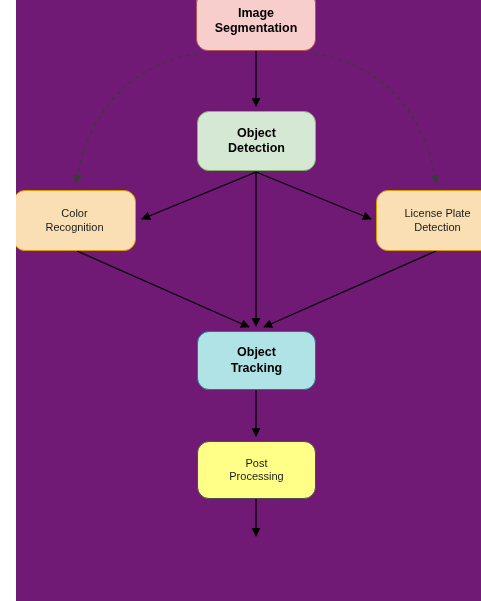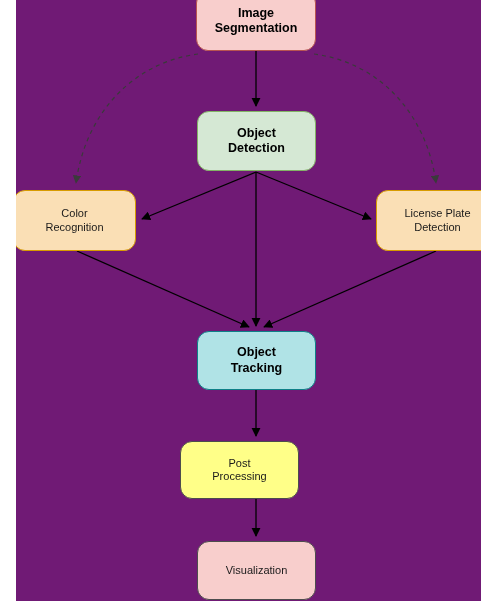--- a/index.html
+++ b/index.html
@@ -110,22 +110,19 @@
   <div class="node lbl-normal" style="left:360px; top:190px; width:123px; height:61px; background:#fadfb5; border-color:#d79b00;">
     <span class="label">License Plate
 Detection</span>
   </div>
 
   <div class="node lbl-bold" style="left:181px; top:331px; width:119px; height:59px; background:#b0e3e6; border-color:#0e8088;">
     <span class="label">Object
 Tracking</span>
   </div>
 
-  <div class="node lbl-normal" style="left:164px; top:441px; width:119px; height:58px; background:#ffff88; border-color:#4d4d4d;">
+  <div class="node lbl-normal" style="left:181px; top:441px; width:119px; height:58px; background:#ffff88; border-color:#4d4d4d;">
     <span class="label">Post
 Processing</span>
   </div>
 
-  <div class="node lbl-normal" style="left:181px; top:541px; width:119px; height:59px; background:#f8cecc; border-color:#4d4d4d;">
-    <span class="label">Visualization</span>
-  </div>
 
 </div>
 
 </body></html>

